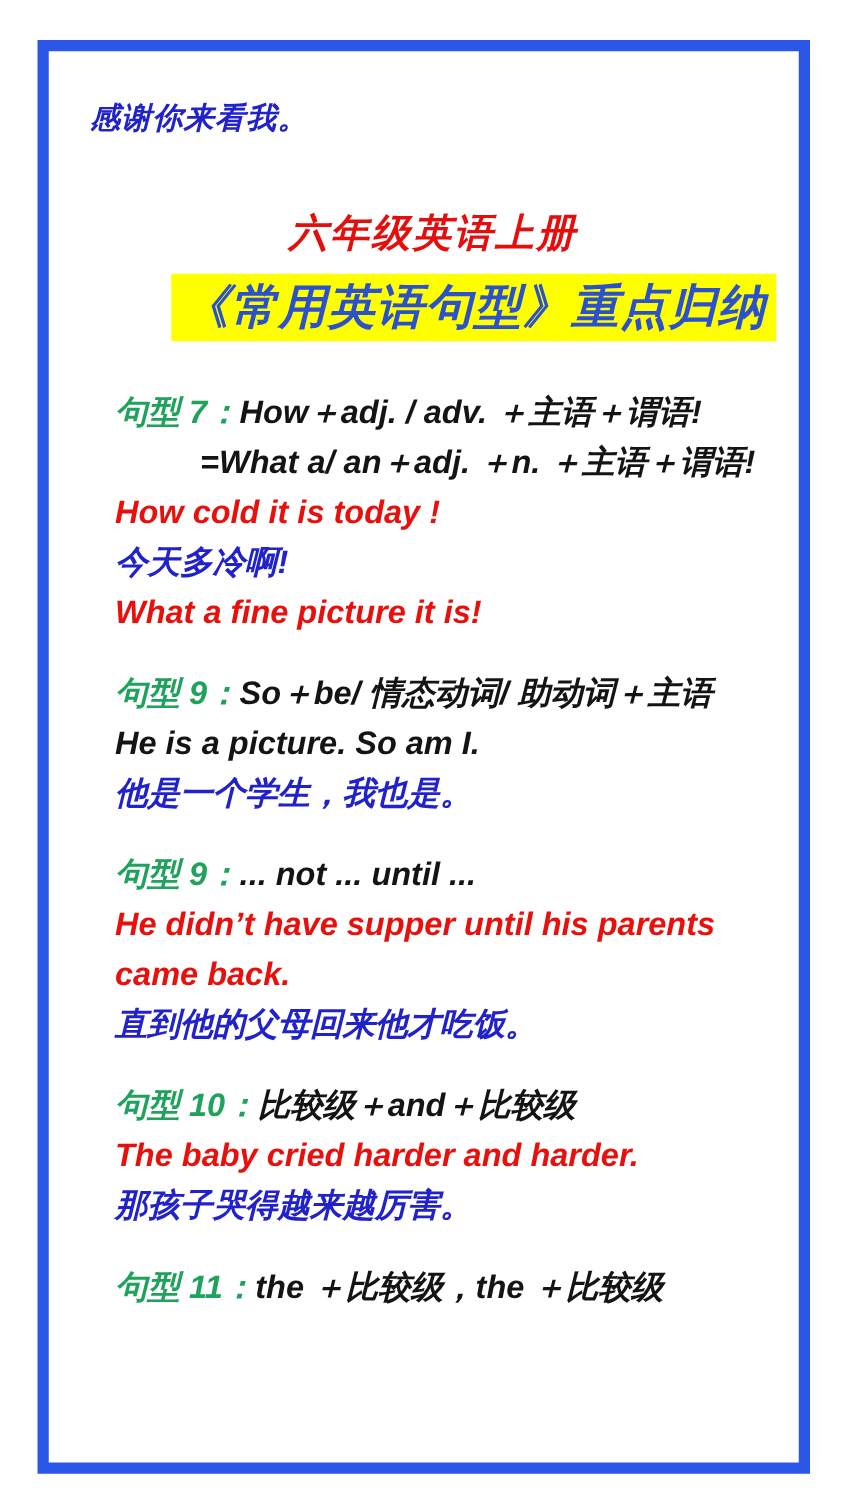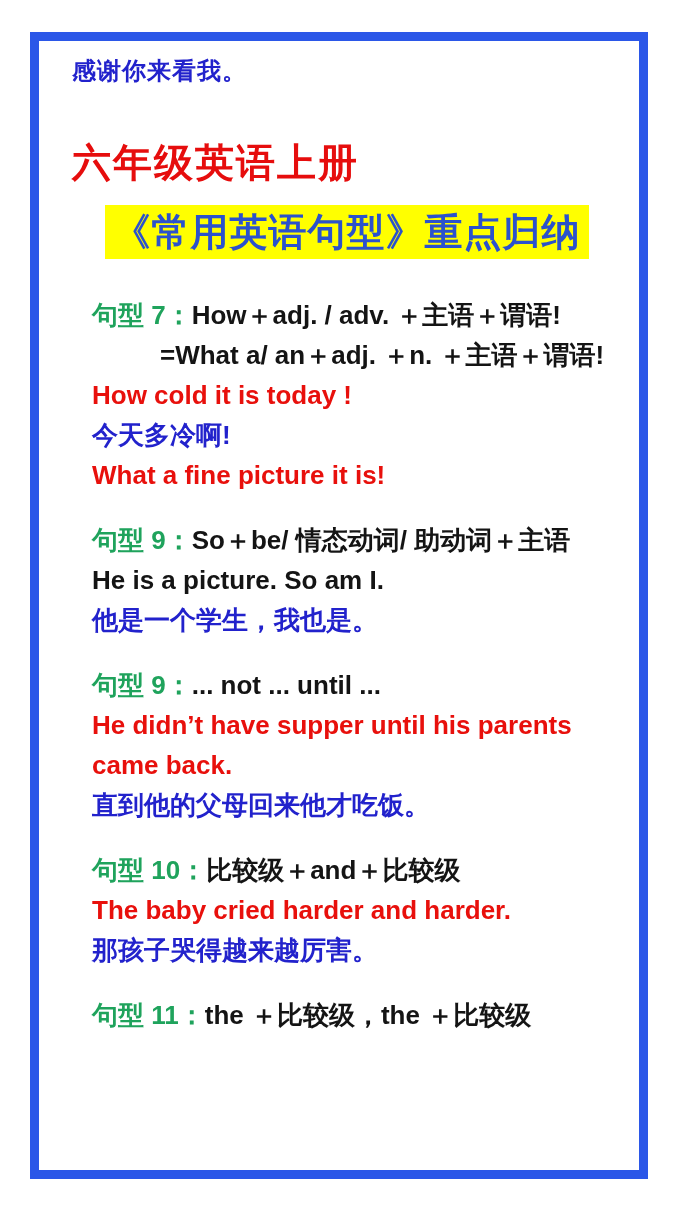--- a/index.html
+++ b/index.html
@@ -19,40 +19,41 @@
     position: absolute;
     left: 30px;
     top: 32px;
     width: 618px;
     height: 1147px;
     border: 9px solid var(--frame, #2b57e8);
     box-sizing: border-box;
     background: #ffffff;
   }
   .content {
-    padding: 16px 18px 0 33px;
+    padding: 40px 18px 0 33px;
+    font-style: italic;
   }
   .greeting {
     margin: 0 0 56px 0;
     font-size: 24px;
     line-height: 28px;
     color: var(--blue, #2222cc);
     letter-spacing: 1px;
   }
   .title {
     margin: 0;
-    text-align: left;
-    font-size: 39px;
+    text-align: center;
+    font-size: 31px;
     line-height: 44px;
     color: var(--title_red, #e60d0d);
     letter-spacing: 2px;
   }
   .subtitle-row {
-    margin-top: 20px;
-    text-align: center;
+    margin-top: 10px;
+    text-align: right;
   }
   .subtitle-hl {
     display: inline-block;
     background: var(--highlight_yellow, #ffff00);
     color: var(--subtitle_blue, #2b52cc);
     font-size: 38px;
     line-height: 44px;
     padding: 5px 8px;
     letter-spacing: 1px;
   }

